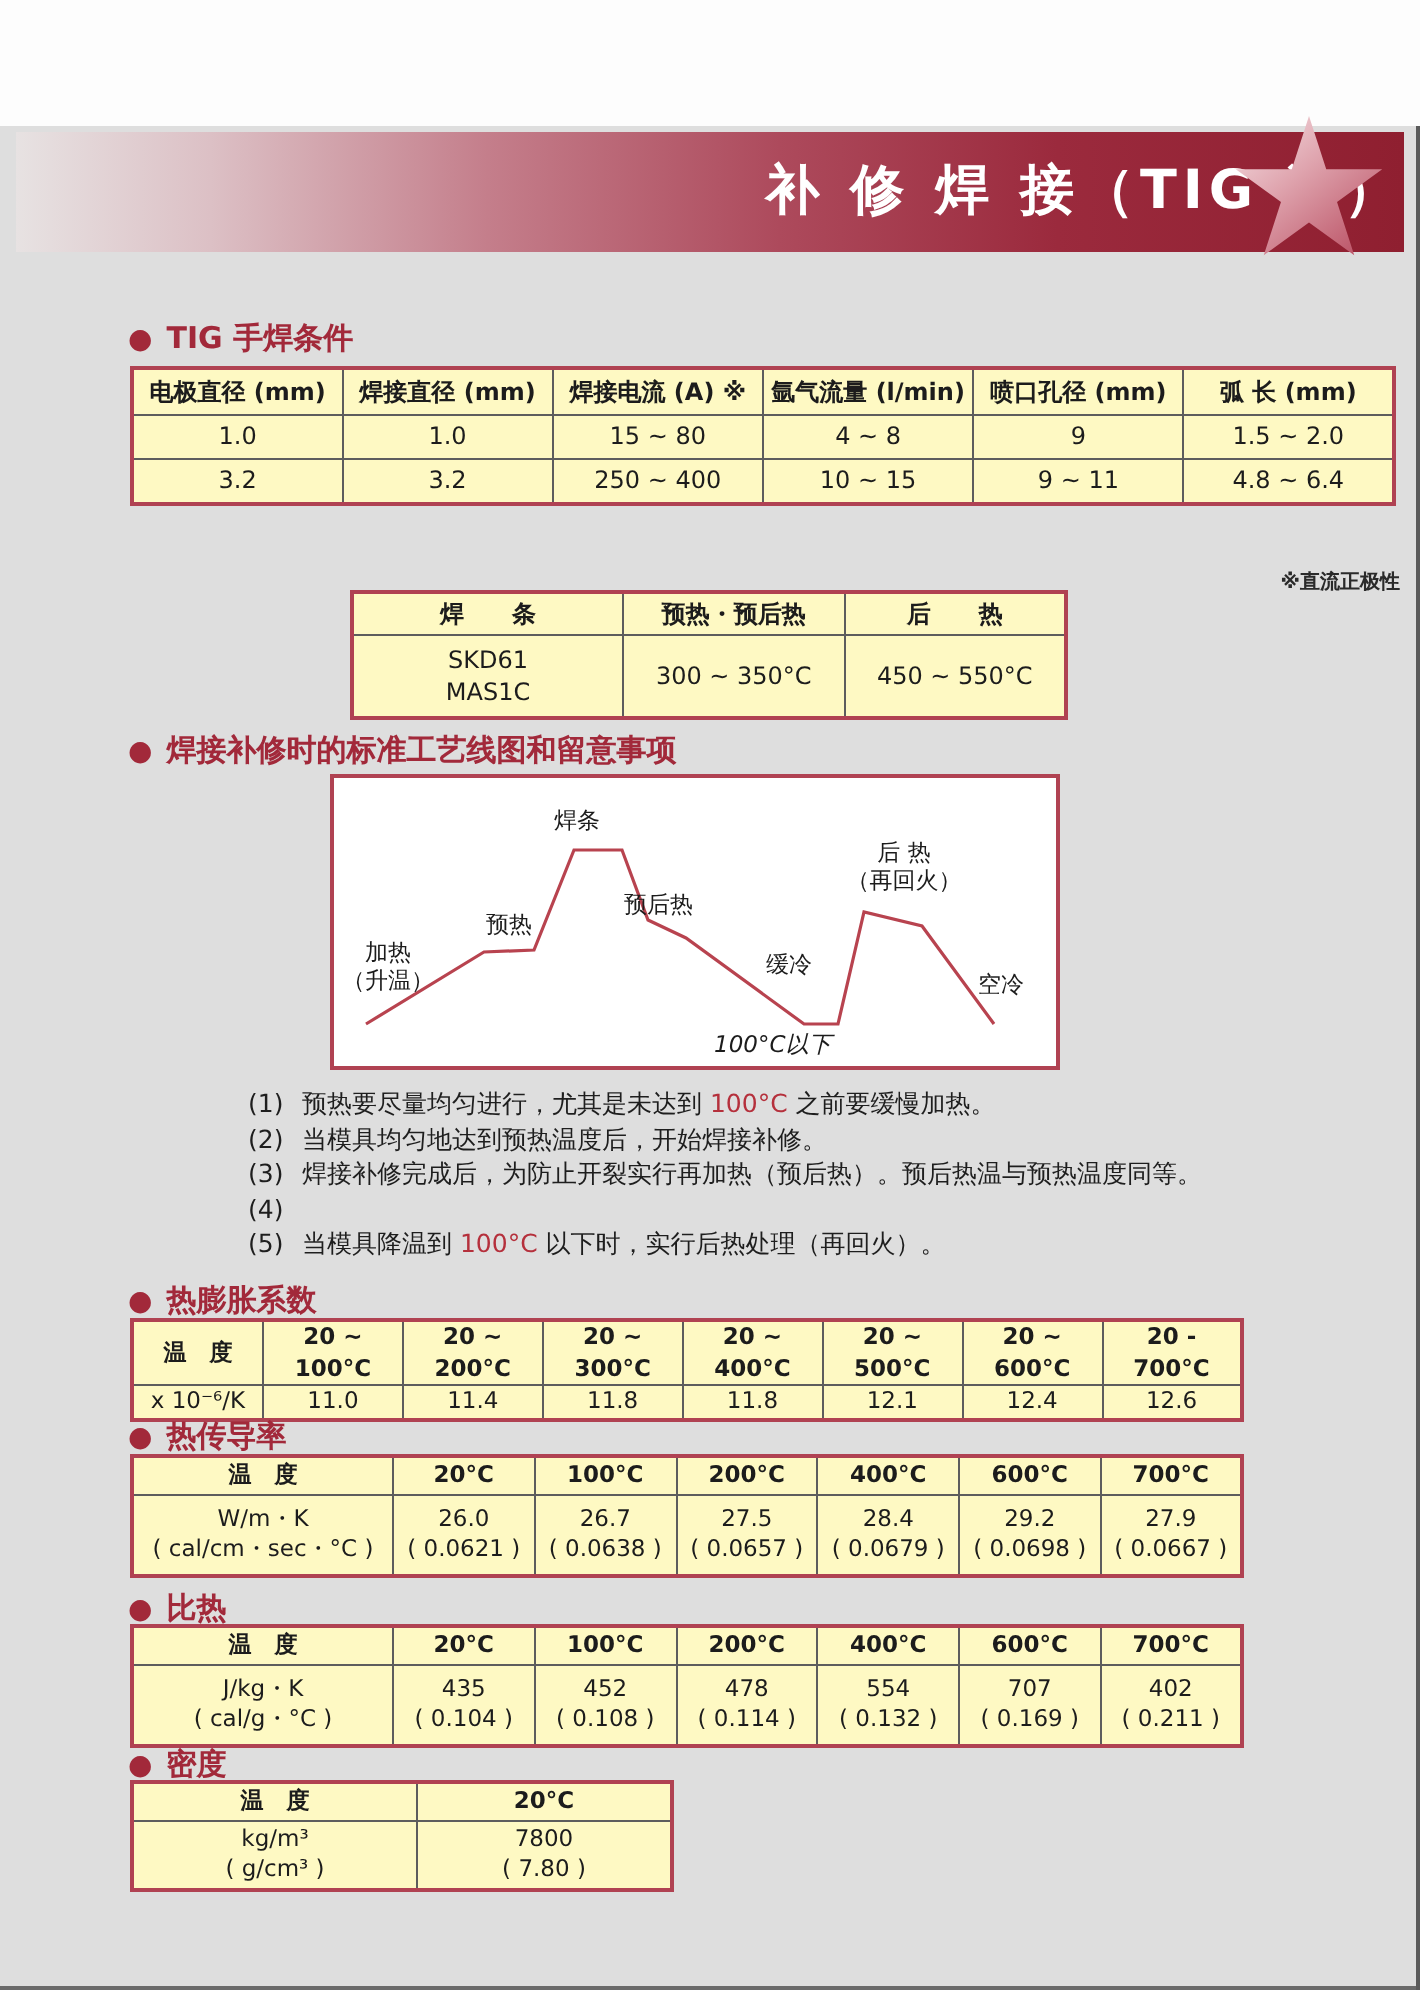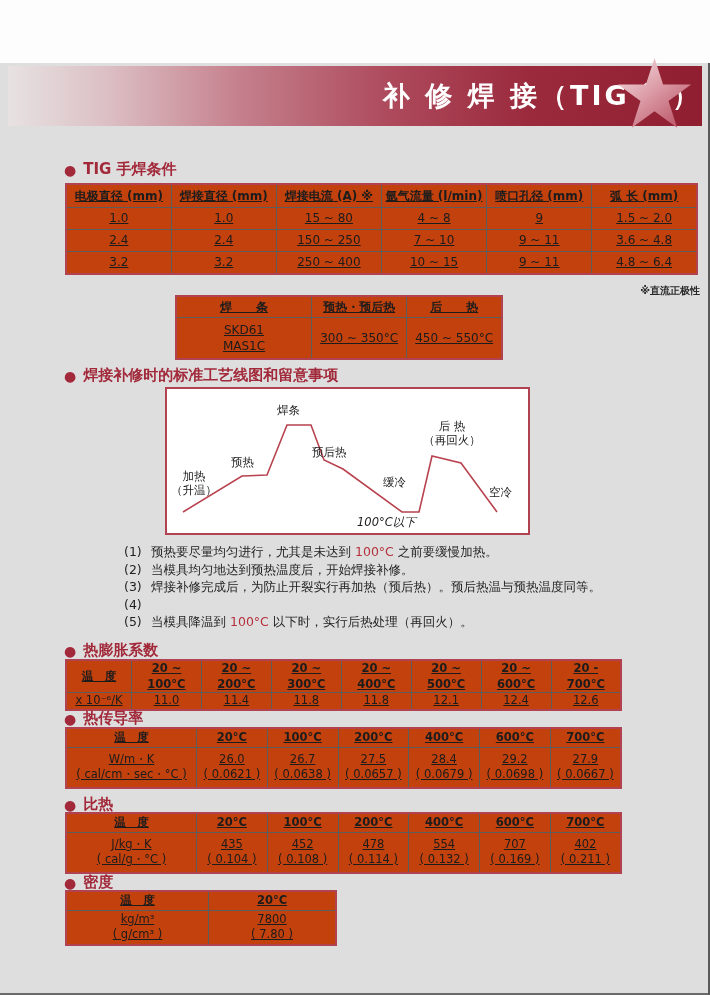--- a/index.html
+++ b/index.html
@@ -20,29 +20,29 @@
     text-align:right;color:#ffffff;font-size:27px;font-weight:bold;letter-spacing:3px;
   }
   .star{position:absolute;left:608px;top:-8px;width:77px;height:77px;}
   
   .sec-head{
     position:absolute;color:#a2293a;font-weight:bold;font-size:15px;
     display:flex;align-items:center;gap:7px;white-space:nowrap;
   }
   .sec-head .bullet{font-size:14px;line-height:1;}
   
-  table{border-collapse:collapse;table-layout:fixed;background:#c2410c;
-        border:2px solid #b04252;position:absolute;text-decoration:underline;}
+  table{border-collapse:collapse;table-layout:fixed;background:#fef9c3;
+        border:2px solid #b04252;position:absolute;}
   th,td{border:1px solid #5d5d5d;text-align:center;vertical-align:middle;
         padding:1px 2px;font-size:12px;line-height:1.35;white-space:pre-line;}
   th{font-weight:bold;}
   .t-tig{left:65px;top:183px;width:633px;}
   .t-tig th{height:20px;}
   .t-tig td{height:19px;}
-  .t-rod{left:175px;top:295px;width:328px;padding-left:31px;}
+  .t-rod{left:175px;top:295px;width:359px;padding-left:31px;}
   .t-rod th:nth-child(1){width:130px;}
   .t-rod th{height:18px;}
   .t-rod td{height:38px;font-size:12px;}
   .t-exp{left:65px;top:659px;width:557px;font-size:11.5px;}
   .t-exp th:nth-child(1){width:62px;}
   .t-exp th,.t-exp td{font-size:11.5px;height:16px;padding:0 1px;}
   .t-cond{left:65px;top:727px;width:557px;}
   .t-cond th:nth-child(1){width:125px;}
   .t-cond th{height:15px;font-size:11.5px;}
   .t-cond td{height:37px;font-size:11.5px;}
@@ -58,21 +58,21 @@
             font-size:10px;font-weight:bold;color:#2a2a2a;}
   
   .diagram{
     position:absolute;left:165px;top:387px;width:365px;height:148px;
     background:#ffffff;border:2px solid #b04252;box-sizing:border-box;
   }
   .diagram svg{position:absolute;left:0;top:0;}
   .dlabel{position:absolute;font-size:11.5px;color:#1c1c1c;white-space:pre-line;
           line-height:1.25;text-align:center;}
   .lb-heatup{left:2px;top:80px;width:50px;}
-  .lb-preheat{left:64px;top:66px;}
+  .lb-preheat{left:76px;top:66px;}
   .lb-rod{left:110px;top:14px;}
   .lb-postpre{left:145px;top:56px;}
   .lb-slowcool{left:200px;top:86px;margin-left:16px;}
   .lb-under100{left:190px;top:126px;font-style:italic;}
   .lb-postheat{left:242px;top:30px;width:86px;}
   .lb-aircool{left:322px;top:96px;}
   
   .notes{position:absolute;left:124px;top:543px;width:500px;}
   .note{display:flex;font-size:12.5px;line-height:17.5px;color:#1e1e1e;}
   .note .num{width:27px;flex:none;}
@@ -114,28 +114,20 @@
         </tr>
       </thead>
       <tbody>
         <tr>
           <td>1.0</td>
           <td>1.0</td>
           <td>15 ~ 80</td>
           <td>4 ~ 8</td>
           <td>9</td>
           <td>1.5 ~ 2.0</td>
-        </tr>
-        <tr>
-          <td>2.4</td>
-          <td>2.4</td>
-          <td>150 ~ 250</td>
-          <td>7 ~ 10</td>
-          <td>9 ~ 11</td>
-          <td>3.6 ~ 4.8</td>
         </tr>
         <tr>
           <td>3.2</td>
           <td>3.2</td>
           <td>250 ~ 400</td>
           <td>10 ~ 15</td>
           <td>9 ~ 11</td>
           <td>4.8 ~ 6.4</td>
         </tr>
       </tbody>

